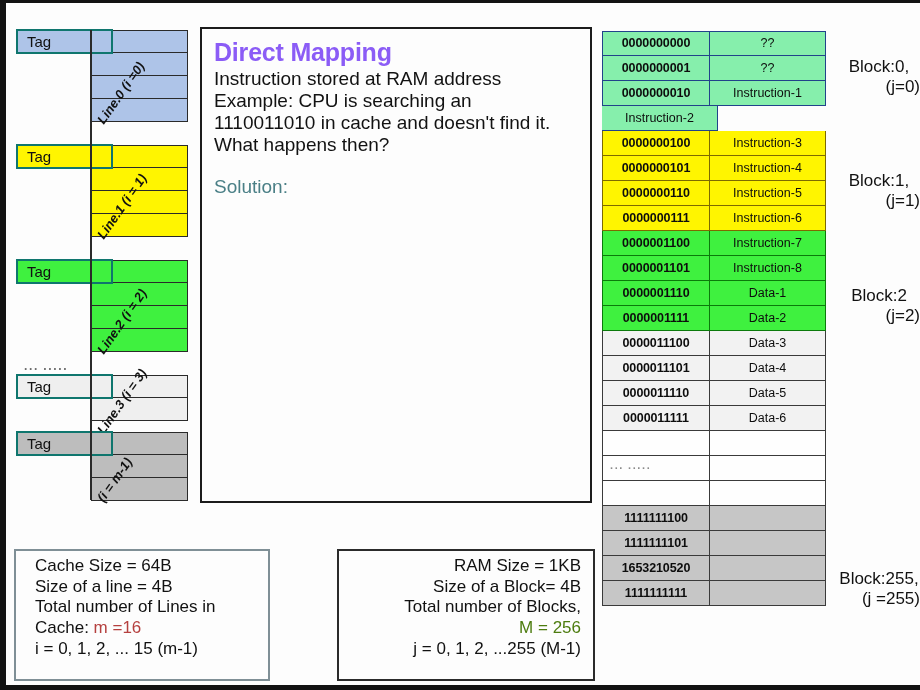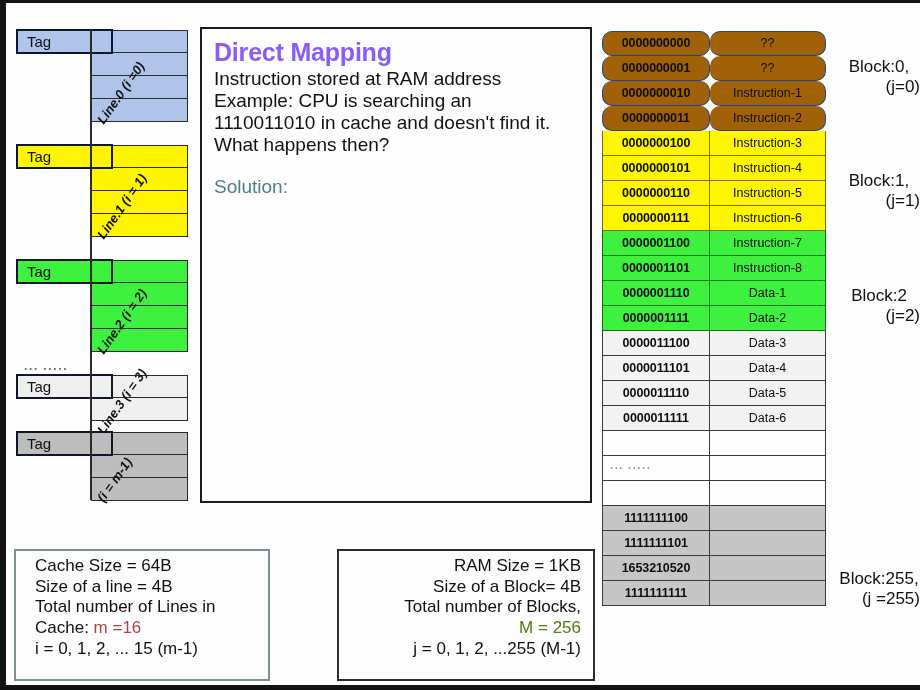--- a/index.html
+++ b/index.html
@@ -35,21 +35,21 @@
     box-sizing: border-box;
     border: 1px solid #2a2a2a;
     border-top: none;
   }
   .slot.first { border-top: 1px solid #2a2a2a; }
   .tagbox {
     position: absolute;
     left: 0; 
     width: 97px;
     box-sizing: border-box;
-    border: 2px solid #0f172a;
+    border: 2px solid #0f766e;
     font-size: 15px;
     color: #111;
     padding-left: 9px;
     line-height: 1;
     display: flex;
     align-items: center;
   }
   .linelabel {
     position: absolute;
     left: 0; top: 0;
@@ -119,21 +119,21 @@
     display: flex;
     align-items: center;
     justify-content: center;
     font-size: 12.5px;
     color: #0d0d0d;
     line-height: 1;
   }
   .raddr { width: 108px; font-weight: bold; letter-spacing: -0.1px; }
   .rval  { width: 116px; border-left: none; }
   .rrow.firstrow .raddr, .rrow.firstrow .rval { border-top: 1px solid #3a3a3a; }
-  .rrow.blue  .raddr, .rrow.blue  .rval  { background: #a16207; border-color: #21438a; border-radius: 10px; }
+  .rrow.blue  .raddr, .rrow.blue  .rval  { background: #86efac; border-color: #21438a; }
   .rrow.yellow .raddr, .rrow.yellow .rval { background: #fff500; border-color: #7d6a00; }
   .rrow.green .raddr, .rrow.green .rval  { background: #3ff13f; border-color: #0b7a0b; }
   .rrow.light .raddr, .rrow.light .rval  { background: #f2f2f2; border-color: #3a3a3a; }
   .rrow.empty .raddr, .rrow.empty .rval  { background: #fefefe; border-color: #3a3a3a; }
   .rrow.gray  .raddr, .rrow.gray  .rval  { background: #c6c6c6; border-color: #3a3a3a; }
   .rrow.gray .raddr { font-weight: bold; }
   .dots-ram {
     font-size: 11px;
     color: #8a8a8a;
     letter-spacing: 1px;
@@ -225,21 +225,20 @@
       </div>
       <div class="rrow blue">
         <div class="raddr">0000000001</div>
         <div class="rval">??</div>
       </div>
       <div class="rrow blue">
         <div class="raddr">0000000010</div>
         <div class="rval">Instruction-1</div>
       </div>
       <div class="rrow blue">
-        <div class="raddr">0000000011</div>
         <div class="rval">Instruction-2</div>
       </div>
       <div class="rrow yellow">
         <div class="raddr">0000000100</div>
         <div class="rval">Instruction-3</div>
       </div>
       <div class="rrow yellow">
         <div class="raddr">0000000101</div>
         <div class="rval">Instruction-4</div>
       </div>

